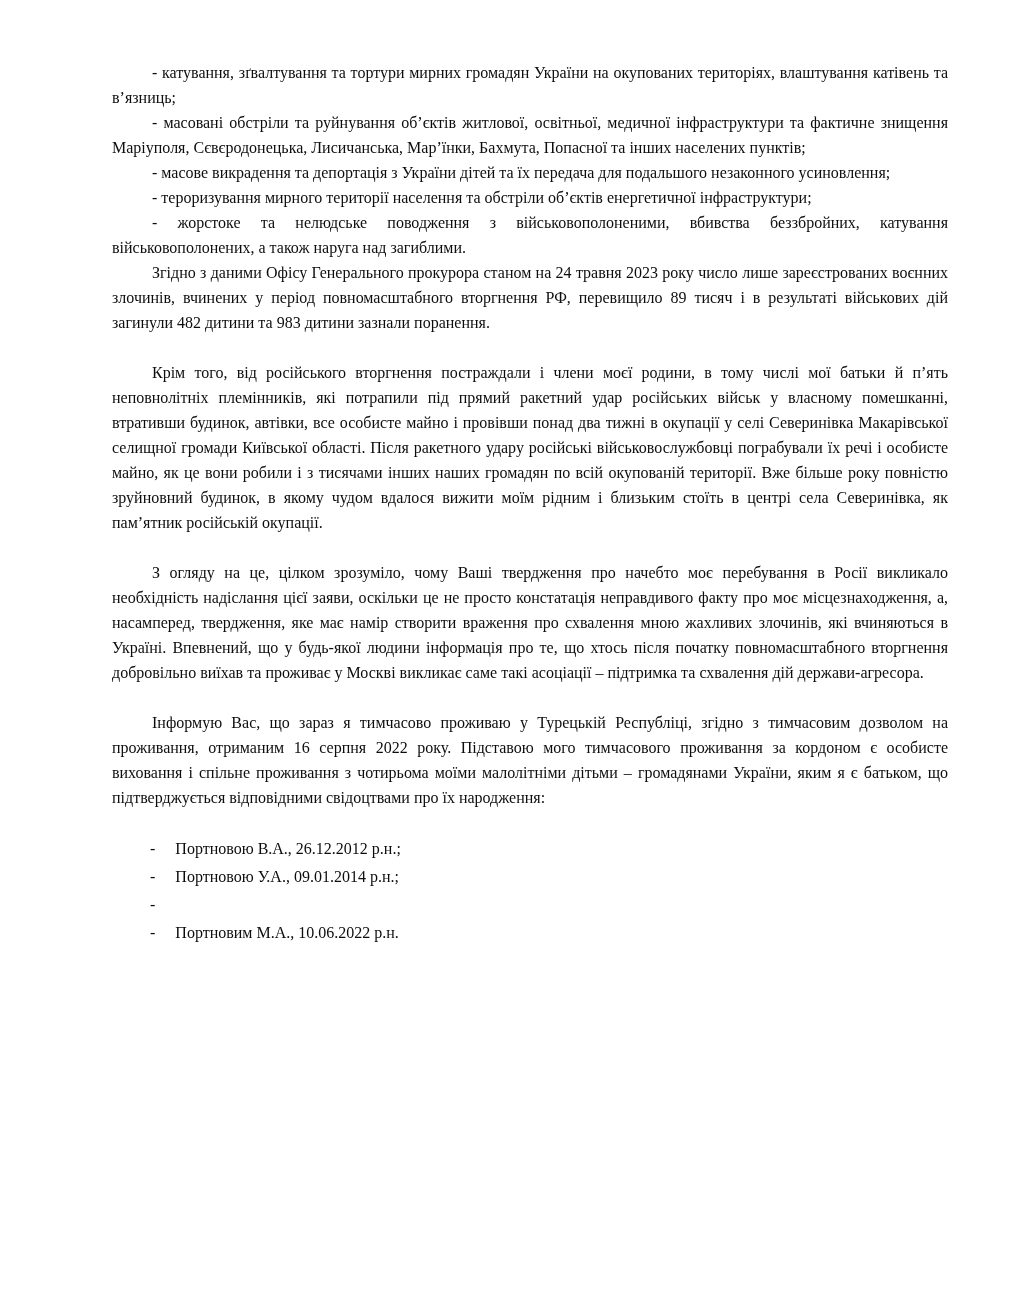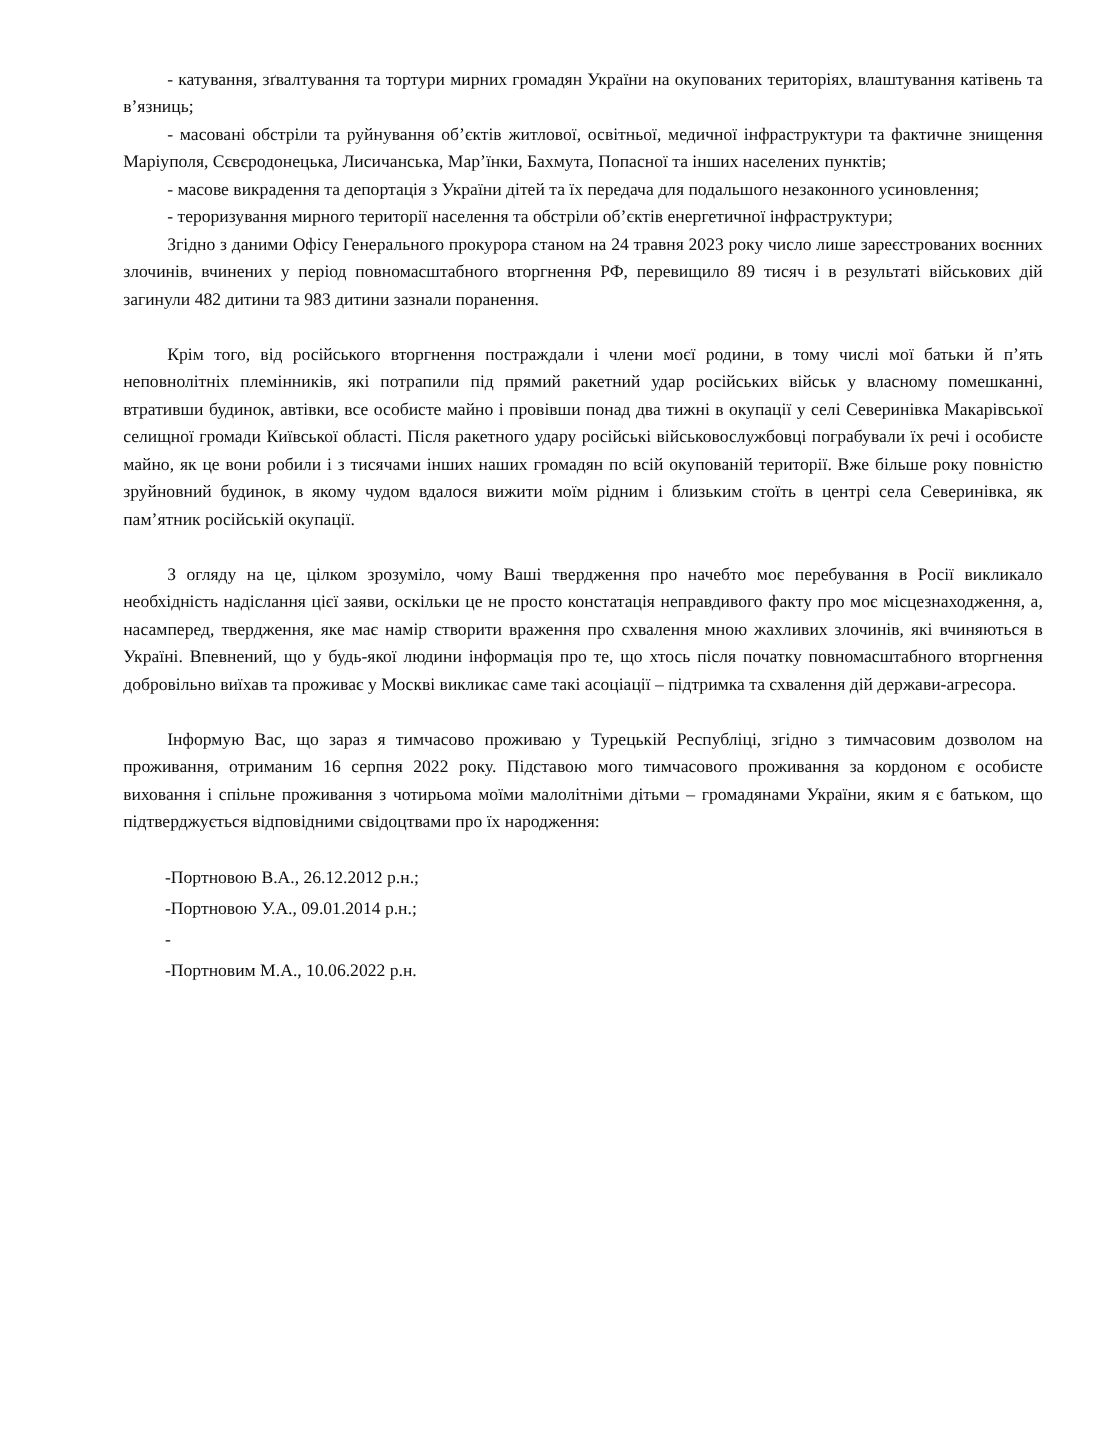--- a/index.html
+++ b/index.html
@@ -38,34 +38,36 @@
   .list-item {
     display: flex;
     padding-left: 38px;
     line-height: 28px;
     align-items: baseline;
   }
   .list-item .marker {
     flex: 0 0 auto;
   }
   .list-item .item-text {
+    margin-left: 20px;
   }
   .closing {
     margin-top: 21px;
   }
 </style>
 </head>
 <body>
 
 <div class="page">
 
   <p class="para">- катування, зґвалтування та тортури мирних громадян України на окупованих територіях, влаштування катівень та в’язниць;</p>
   <p class="para">- масовані обстріли та руйнування об’єктів житлової, освітньої, медичної інфраструктури та фактичне знищення Маріуполя, Сєвєродонецька, Лисичанська, Мар’їнки, Бахмута, Попасної та інших населених пунктів;</p>
   <p class="para">- масове викрадення та депортація з України дітей та їх передача для подальшого незаконного усиновлення;</p>
   <p class="para">- тероризування мирного території населення та обстріли об’єктів енергетичної інфраструктури;</p>
+  <p class="para">- жорстоке та нелюдське поводження з військовополоненими, вбивства беззбройних, катування військовополонених, а також наруга над загиблими.</p>
 
   <p class="para">Згідно з даними Офісу Генерального прокурора станом на 24 травня 2023 року число лише зареєстрованих воєнних злочинів, вчинених у період повномасштабного вторгнення РФ, перевищило 89 тисяч і в результаті військових дій загинули 482 дитини та 983 дитини зазнали поранення.</p>
 
   <p class="para gap">Крім того, від російського вторгнення постраждали і члени моєї родини, в тому числі мої батьки й п’ять неповнолітніх племінників, які потрапили під прямий ракетний удар російських військ у власному помешканні, втративши будинок, автівки, все особисте майно і провівши понад два тижні в окупації у селі Северинівка Макарівської селищної громади Київської області. Після ракетного удару російські військовослужбовці пограбували їх речі і особисте майно, як це вони робили і з тисячами інших наших громадян по всій окупованій території. Вже більше року повністю зруйновний будинок, в якому чудом вдалося вижити моїм рідним і близьким стоїть в центрі села Северинівка, як пам’ятник російській окупації.</p>
 
   <p class="para gap">З огляду на це, цілком зрозуміло, чому Ваші твердження про начебто моє перебування в Росії викликало необхідність надіслання цієї заяви, оскільки це не просто констатація неправдивого факту про моє місцезнаходження, а, насамперед, твердження, яке має намір створити враження про схвалення мною жахливих злочинів, які вчиняються в Україні. Впевнений, що у будь-якої людини інформація про те, що хтось після початку повномасштабного вторгнення добровільно виїхав та проживає у Москві викликає саме такі асоціації – підтримка та схвалення дій держави-агресора.</p>
 
   <p class="para gap">Інформую Вас, що зараз я тимчасово проживаю у Турецькій Республіці, згідно з тимчасовим дозволом на проживання, отриманим 16 серпня 2022 року. Підставою мого тимчасового проживання за кордоном є особисте виховання і спільне проживання з чотирьома моїми малолітніми дітьми – громадянами України, яким я є батьком, що підтверджується відповідними свідоцтвами про їх народження:</p>
 
   <div class="children-list">

